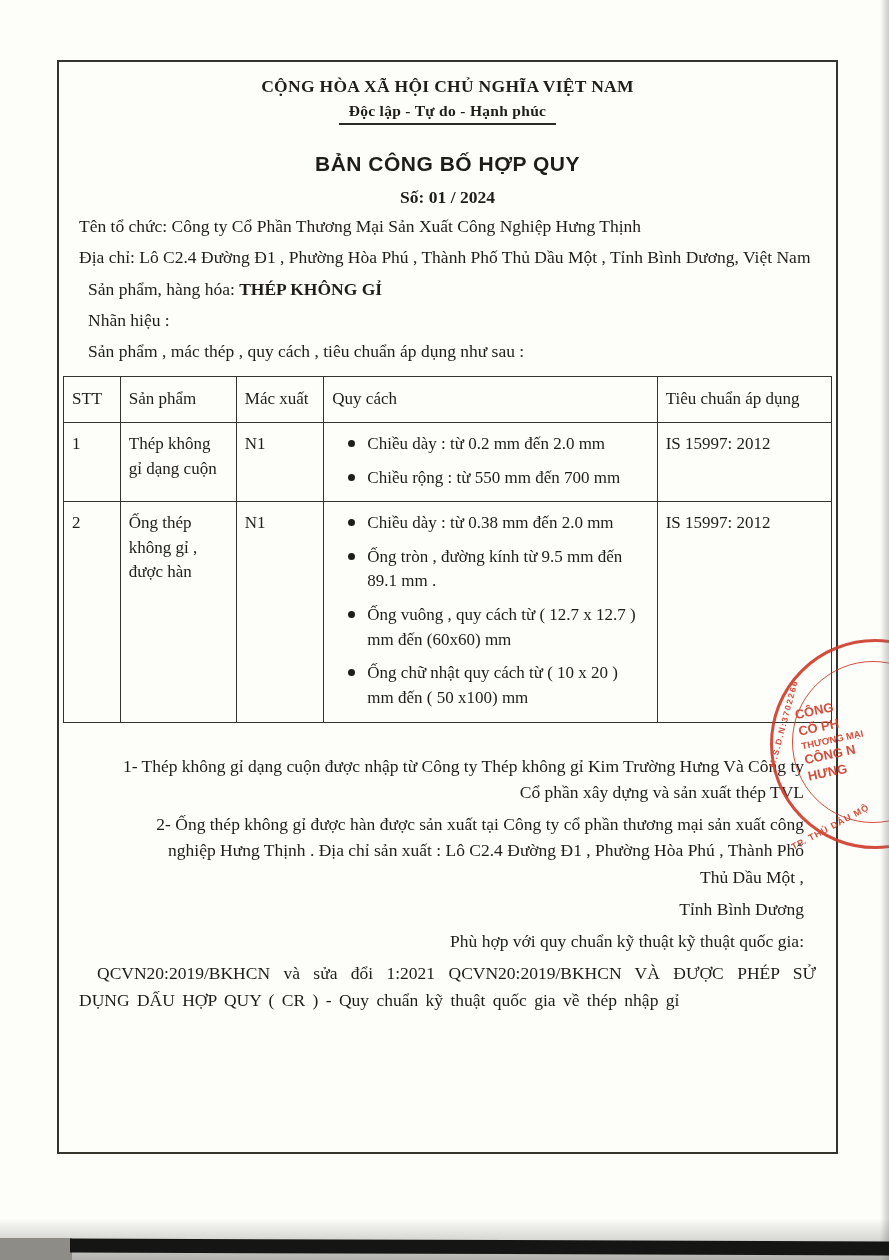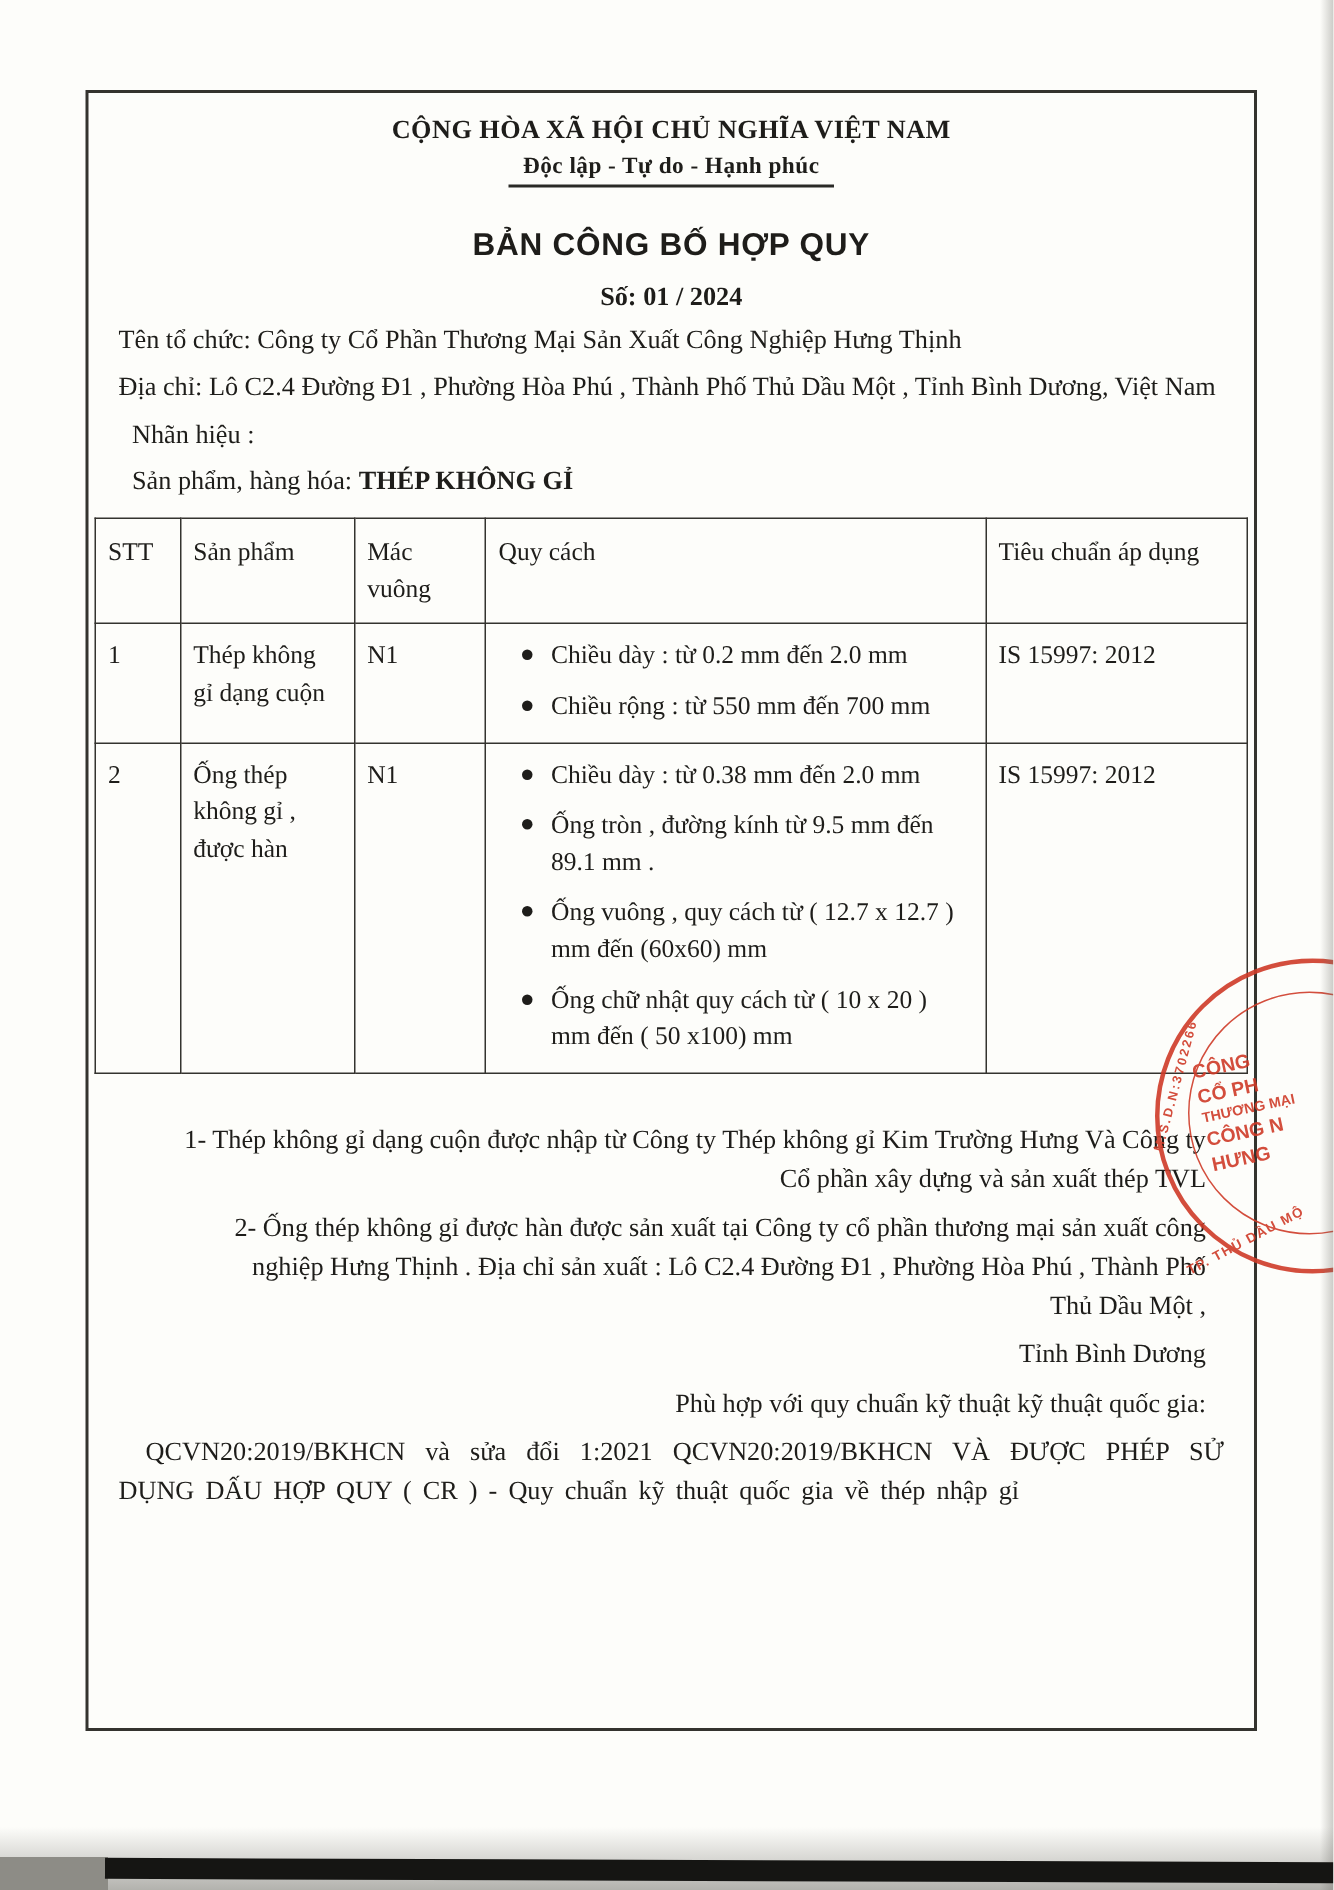--- a/index.html
+++ b/index.html
@@ -92,36 +92,37 @@
     <div class="c motto-wrap">
       <span class="motto">Độc lập - Tự do - Hạnh phúc</span>
     </div>
 
     <div class="c doc-title">BẢN CÔNG BỐ HỢP QUY</div>
     <div class="c doc-no">Số: 01 / 2024</div>
 
     <div class="body-txt">
       <p class="p">Tên tổ chức: Công ty Cổ Phần Thương Mại Sản Xuất Công Nghiệp Hưng Thịnh</p>
       <p class="p">Địa chỉ: Lô C2.4 Đường Đ1 , Phường Hòa Phú , Thành Phố Thủ Dầu Một , Tỉnh Bình Dương, Việt Nam</p>
+      <p class="p ind"><span>Sản phẩm, hàng hóa: </span><b class="prod">THÉP KHÔNG GỈ</b></p>
       <p class="p ind">Nhãn hiệu :</p>
-      <p class="p ind"><span>Sản phẩm, hàng hóa: </span><b class="prod">THÉP KHÔNG GỈ</b></p>
+      <p class="p ind">Sản phẩm , mác thép , quy cách , tiêu chuẩn áp dụng như sau :</p>
 
       <table class="spec">
         <colgroup>
           <col style="width:7.4%">
             <col style="width:15.1%">
             <col style="width:11.4%">
             <col style="width:43.4%">
             <col style="width:22.7%">
         </colgroup>
         <thead>
           <tr>
             <th>STT</th>
             <th>Sản phẩm</th>
-            <th>Mác vuông</th>
+            <th>Mác xuất</th>
             <th>Quy cách</th>
             <th>Tiêu chuẩn áp dụng</th>
           </tr>
         </thead>
         <tbody>
           <tr>
             <td class="stt">1</td>
             <td class="prod-cell">Thép không gỉ dạng cuộn</td>
             <td class="grade">N1</td>
             <td>

